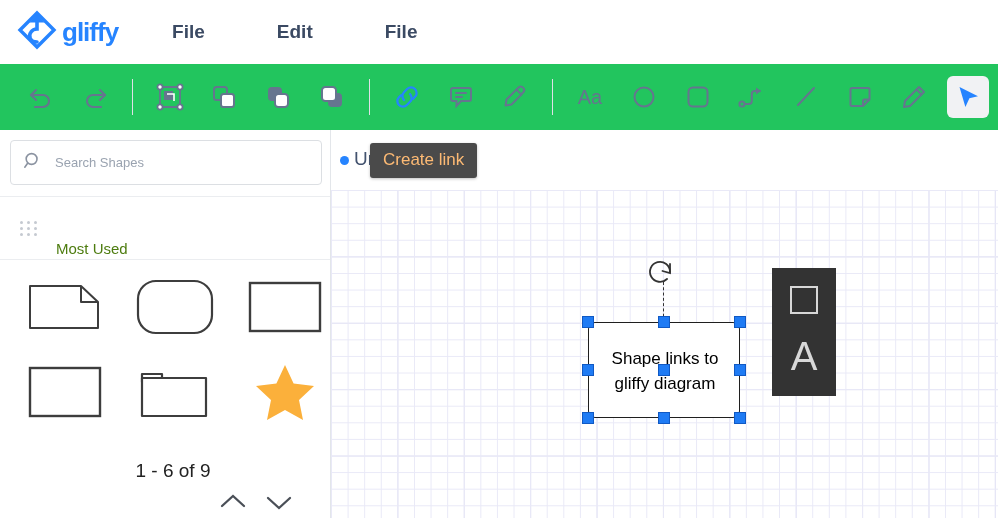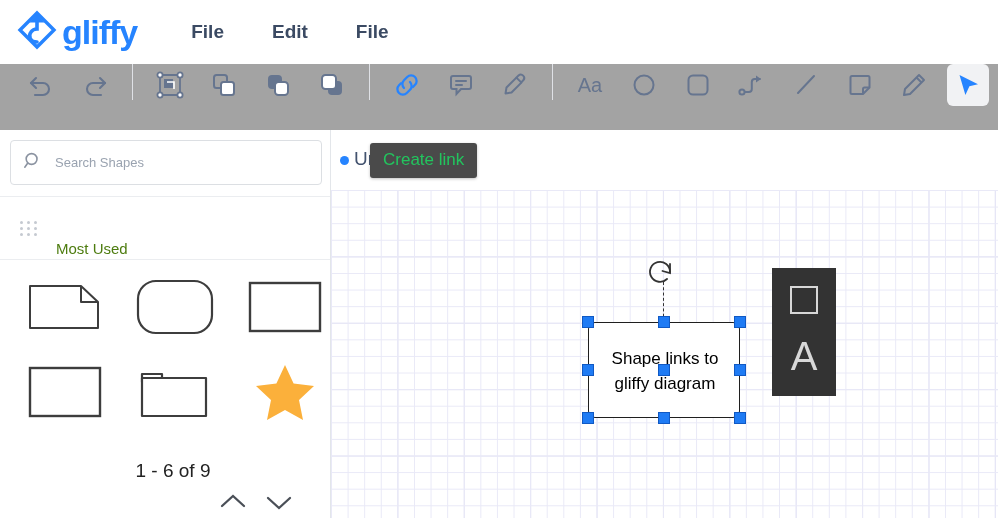--- a/index.html
+++ b/index.html
@@ -12,35 +12,35 @@
   #app { position: relative; width: 998px; height: 518px; background:#fff; }
 
   
   .menubar {
     position: absolute; left:0; top:0; width:998px; height:64px;
     background:#fff; display:flex; align-items:center;
   }
   .logo-wrap { display:flex; align-items:center; margin-left:14px; }
   .logo-mark { width:46px; height:46px; position:relative; }
   .logo-text {
-    font-size:34px; font-weight:bold; color:#2684FF;
+    font-size:26px; font-weight:bold; color:#2684FF;
     letter-spacing:-1px; margin-left:2px; line-height:1;
     font-family:"Liberation Sans", sans-serif;
   }
-  .menu-items { display:flex; align-items:center; margin-left:44px; }
+  .menu-items { display:flex; align-items:center; margin-left:44px;gap:24px; }
   .menu-item {
     font-size:19px; font-weight:bold; color:#3b4a63;
     padding:6px 10px; margin-right:28px; cursor:default;
   }
 
   
   .toolbar {
     position:absolute; left:0; top:64px; width:998px; height:66px;
-    background:#a3a3a3; border-bottom:1px solid #e3e6ea;
-    display:flex; 
+    background:#22c55e; border-bottom:1px solid #e3e6ea;
+    display:flex; align-items:center;
   }
   .tool {
     width:42px; height:42px; margin:0 6px;
     display:flex; align-items:center; justify-content:center;
     border-radius:6px; cursor:default; flex:none;
   }
   .tool:first-child { margin-left:20px; }
   .tool.active { background:#f1f2f4; }
   .tool svg { display:block; }
   .tsep {
@@ -113,21 +113,21 @@
     border-radius:50%; background:#2684FF;
   }
   .doc-title {
     position:absolute; left:354px; top:148px;
     font-size:19px; color:#42526E; white-space:nowrap;
   }
 
   
   .tooltip {
     position:absolute; left:370px; top:143px;
-    background:#4a4a4a; color:#22c55e; font-size:17px;
+    background:#4a4a4a; color:#fdba74; font-size:17px;
     padding:7px 13px 8px 13px; border-radius:3px;
     box-shadow:0 1px 3px rgba(0,0,0,.25); white-space:nowrap;
   }
 
   
   .shape-node {
     position:absolute; left:257px; top:132px; width:152px; height:96px;
     background:#ffffff; border:1.5px solid #1f1f1f; border-radius:7px;
     box-sizing:border-box;
   }

